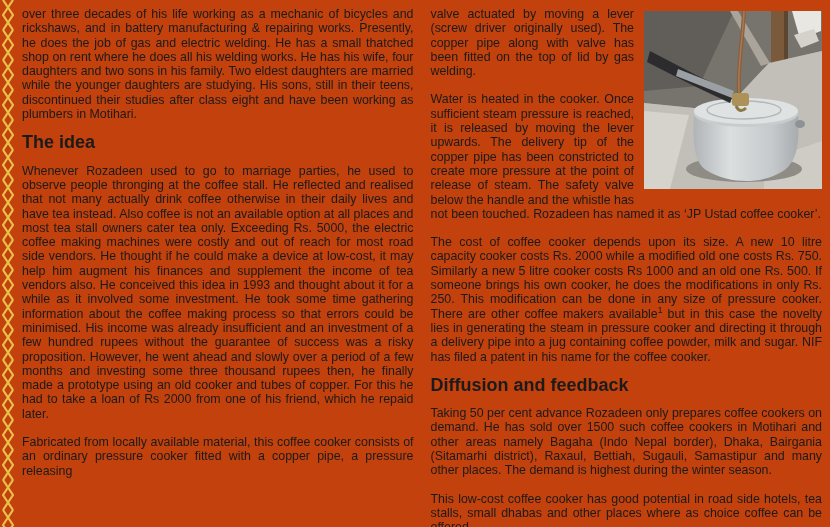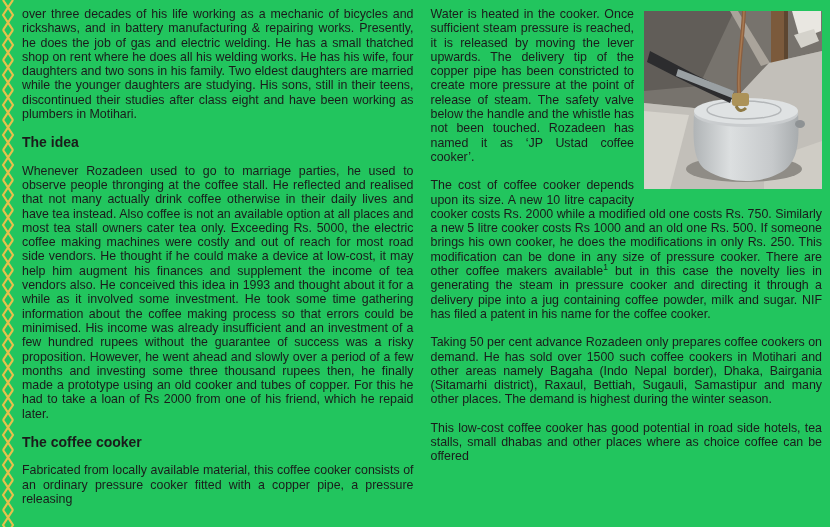--- a/index.html
+++ b/index.html
@@ -1,31 +1,31 @@
 <!DOCTYPE html>
 <html><head>
 <meta charset="utf-8">
 <style>
   html,body { margin:0; padding:0; background:#ffffff; }
   .page {
     position:relative;
     width:830px; height:527px;
-    background:#22c55e;
+    background:#c2410c;
     overflow:hidden;
     font-family:"Liberation Sans","DejaVu Sans",sans-serif;
     color:#1b1b1b;
   }
   .zigzag { position:absolute; left:0; top:0; }
   .columns {
     position:absolute; left:22px; top:7px; width:800px;
     display:flex; gap:17px;
   }
   .col { width:50%; font-size:12.4px; line-height:14.3px; text-align:justify; }
   .col p { margin:0 0 14px 0; }
-  .heading { font-weight:bold; margin:0 0 14px 0; font-size:14px; }
+  .heading { font-weight:bold; margin:0 0 14px 0; font-size:18px; }
   .photo {
     float:right; width:178px; height:178px;
     margin:4px 0 8px 10px;
   }
   sup { font-size:8.5px; line-height:0; }
   .it { }
 </style>
 </head>
 <body>
 
@@ -40,21 +40,20 @@
     </defs>
     <rect width="18" height="527" fill="url(#zz)"></rect>
   </svg>
 
   <div class="columns">
 
     <div class="col">
       <p>over three decades of his life working as a mechanic of bicycles and rickshaws, and in battery manufacturing &amp; repairing works. Presently, he does the job of gas and electric welding. He has a small thatched shop on rent where he does all his welding works. He has his wife, four daughters and two sons in his family. Two eldest daughters are married while the younger daughters are studying. His sons, still in their teens, discontinued their studies after class eight and have been working as plumbers in Motihari.</p>
       <div class="heading">The idea</div>
       <p>Whenever Rozadeen used to go to marriage parties, he used to observe people thronging at the coffee stall. He reflected and realised that not many actually drink coffee otherwise in their daily lives and have tea instead. Also coffee is not an available option at all places and most tea stall owners cater tea only. Exceeding Rs. 5000, the electric coffee making machines were costly and out of reach for most road side vendors. He thought if he could make a device at low-cost, it may help him augment his finances and supplement the income of tea vendors also. He conceived this idea in 1993 and thought about it for a while as it involved some investment. He took some time gathering information about the coffee making process so that errors could be minimised. His income was already insufficient and an investment of a few hundred rupees without the guarantee of success was a risky proposition. However, he went ahead and slowly over a period of a few months and investing some three thousand rupees then, he finally made a prototype using an old cooker and tubes of copper. For this he had to take a loan of Rs 2000 from one of his friend, which he repaid later.</p>
-      <div class="heading">The coffee cooker</div>
       <p>Fabricated from locally available material, this coffee cooker consists of an ordinary pressure cooker fitted with a copper pipe, a pressure releasing</p>
     </div>
 
     <div class="col">
 
       <div class="photo">
         <svg viewBox="0 0 178 178" width="178" height="178" aria-hidden="true">
           <defs>
             <linearGradient id="potg" x1="0" y1="0" x2="1" y2="0">
               <stop offset="0" stop-color="#b0b4b6"></stop>
@@ -82,20 +81,22 @@
           <ellipse cx="156" cy="113" rx="5" ry="4" fill="#8e9294"></ellipse>
           <path d="M96,94 C92,62 99,28 100,0" stroke="#8a5f40" stroke-width="4" fill="none"></path>
           <path d="M96,94 C92,62 99,28 100,0" stroke="#a87a52" stroke-width="1.5" fill="none"></path>
           <polygon points="6,40 52,64 90,82 86,92 48,74 3,51" fill="#2c2c2e"></polygon>
           <polygon points="34,58 90,80 88,87 32,65" fill="#9aa0a3"></polygon>
           <rect x="88" y="82" width="17" height="13" rx="3" fill="#ac9258"></rect>
           <path d="M92,95 q4,8 10,2" stroke="#8f7a45" stroke-width="3" fill="none"></path>
         </svg>
       </div>
 
+      <p>valve actuated by moving a lever (screw driver originally used). The copper pipe along with valve has been fitted on the top of lid by gas welding.</p>
       <p>Water is heated in the cooker. Once sufficient steam pressure is reached, it is released by moving the lever upwards. The delivery tip of the copper pipe has been constricted to create more pressure at the point of release of steam. The safety valve below the handle and the whistle has not been touched. Rozadeen has named it as ‘JP Ustad coffee cooker’.</p>
       <p><span>The cost of coffee cooker depends upon its size. A new 10 litre capacity cooker costs Rs. 2000 while a modified old one costs Rs. 750. Similarly a new 5 litre cooker costs Rs 1000 and an old one Rs. 500. If someone brings his own cooker, he does the modifications in only Rs. 250. This modification can be done in any size of pressure cooker. There are other coffee makers available</span><sup>1</sup><span> but in this case the novelty lies in generating the steam in pressure cooker and directing it through a delivery pipe into a jug containing coffee powder, milk and sugar. NIF has filed a patent in his name for the coffee cooker.</span></p>
+      <div class="heading">Diffusion and feedback</div>
       <p>Taking 50 per cent advance Rozadeen only prepares coffee cookers on demand. He has sold over 1500 such coffee cookers in Motihari and other areas namely Bagaha (Indo Nepal border), Dhaka, Bairgania (Sitamarhi district), Raxaul, Bettiah, Sugauli, Samastipur and many other places. The demand is highest during the winter season.</p>
       <p><span>This low-cost coffee cooker has good potential in road side hotels, tea stalls, small </span><span class="it">dhabas</span><span> and other places where as choice coffee can be offered</span></p>
     </div>
 
   </div>
 </div>
 
 </body></html>

